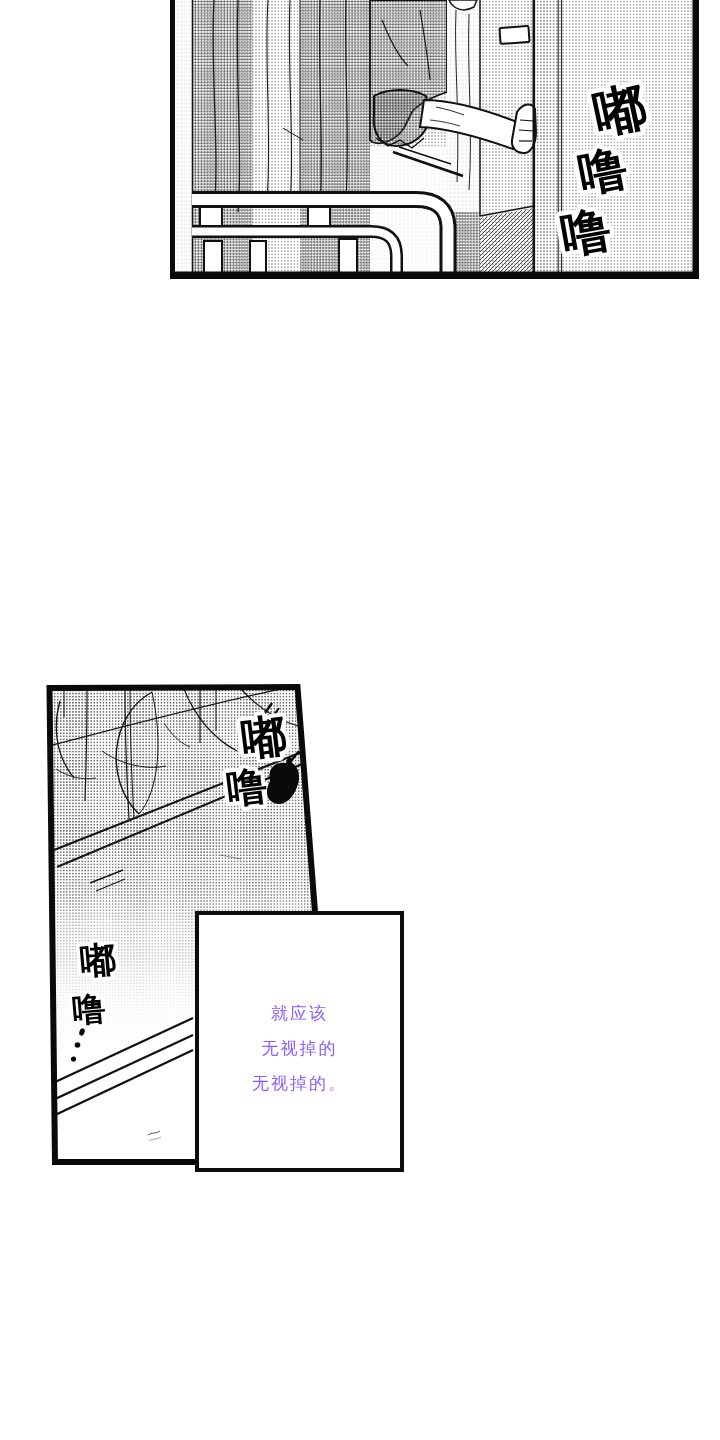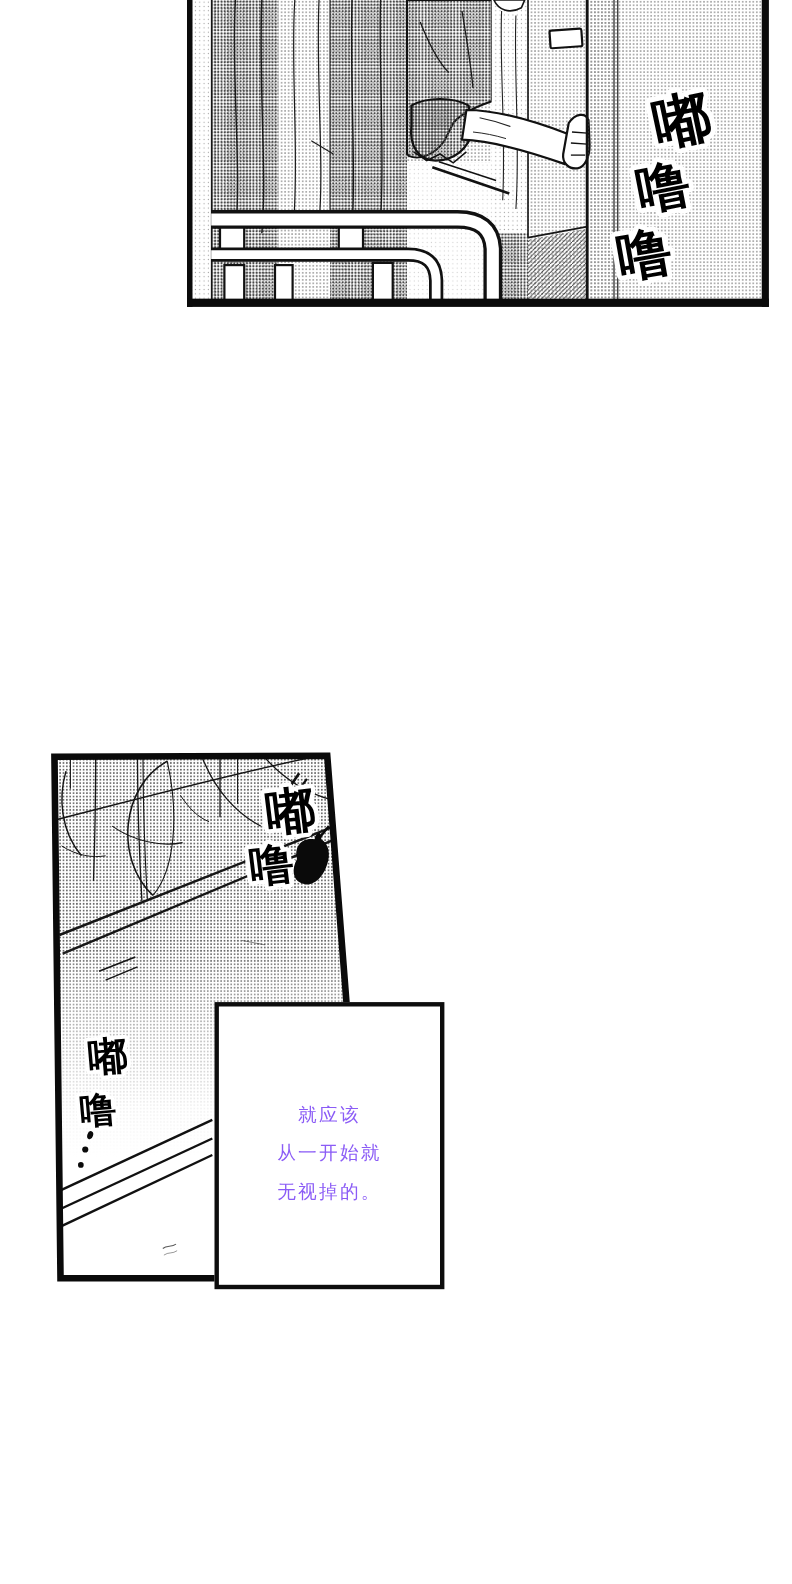--- a/index.html
+++ b/index.html
@@ -224,17 +224,17 @@
         <circle cx="33.5" cy="362" r="2.8"></circle>
         <circle cx="29.5" cy="376" r="2.6"></circle>
       </g>
     </g>
 
     <path d="M5.5,5 L253.5,4 L290.5,479 L11,479 Z" fill="none" stroke="#0a0a0a" stroke-width="6" stroke-linejoin="miter"></path>
   </svg>
 
   <div class="dialogue-box">
     <div class="dialogue-line">就应该</div>
-    <div class="dialogue-line">从一开始就</div>
+    <div class="dialogue-line">无视掉的</div>
     <div class="dialogue-line">无视掉的。</div>
   </div>
 
 </div>
 
 </body></html>

